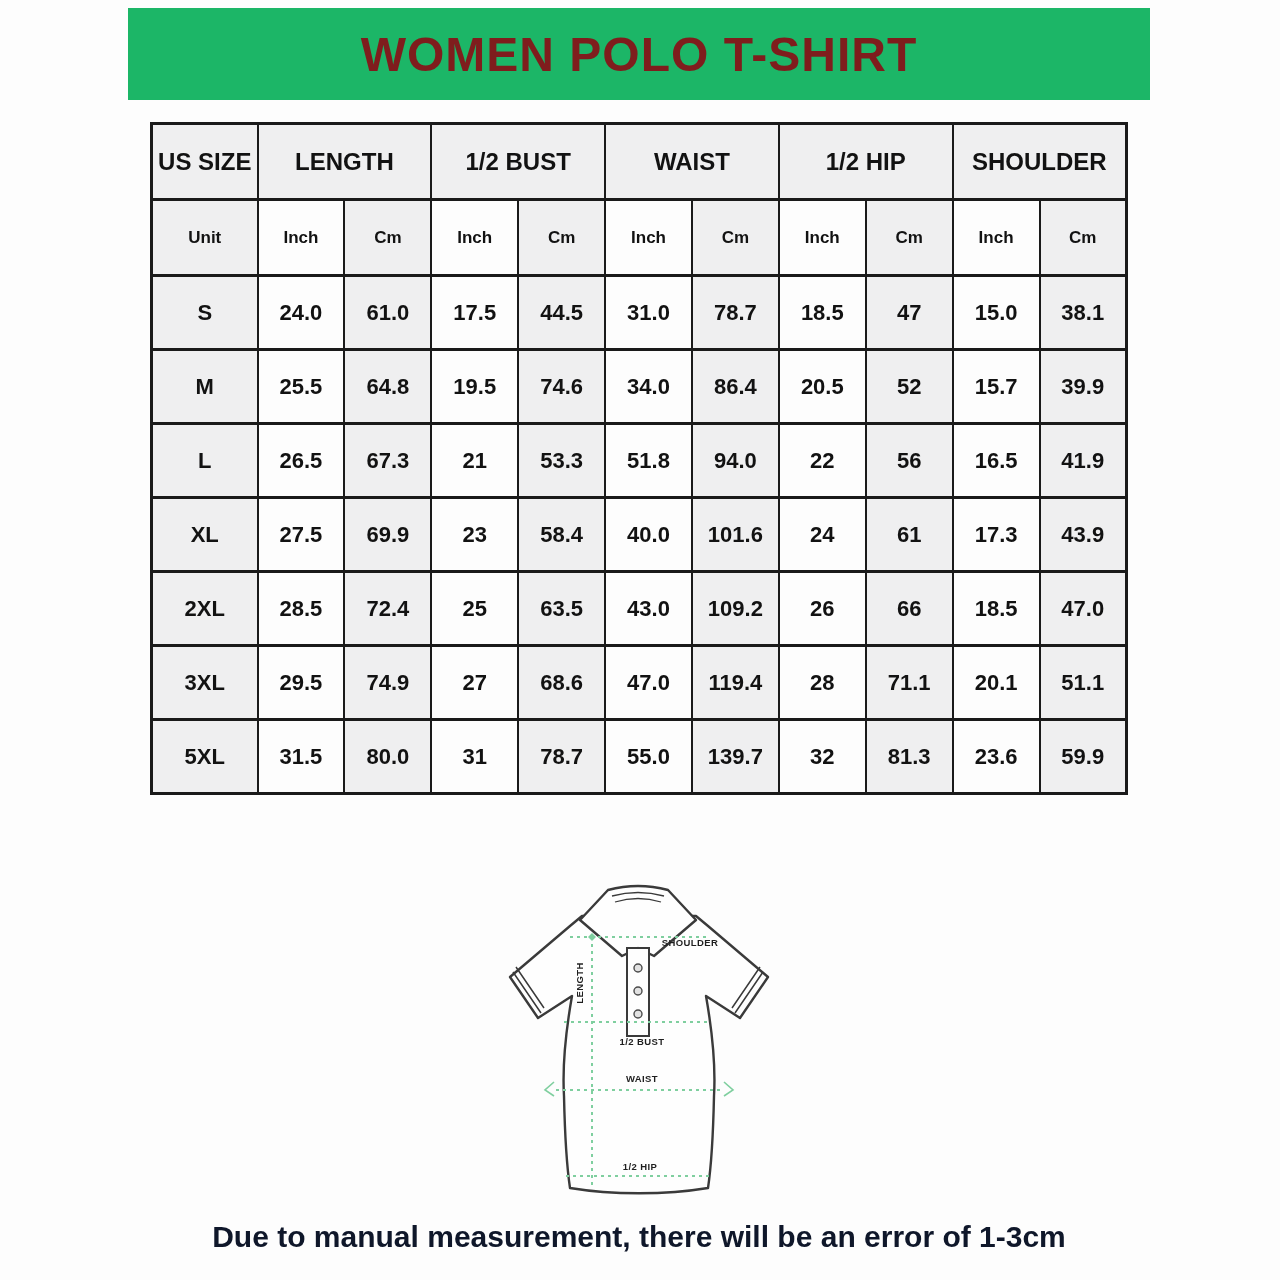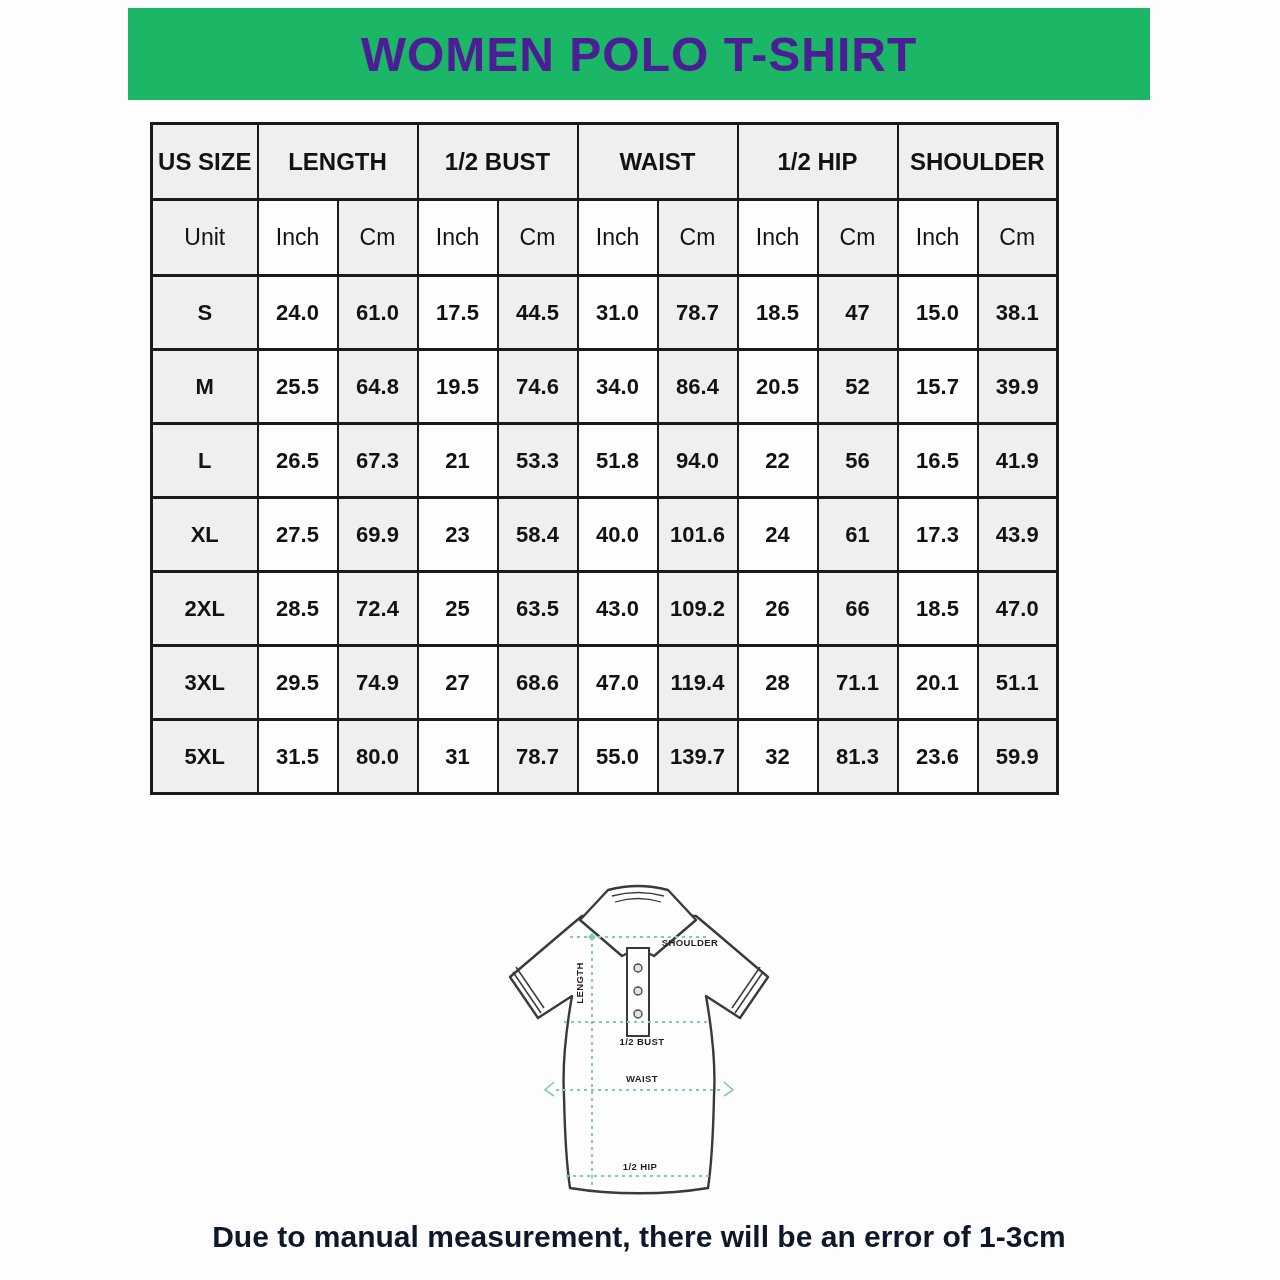--- a/index.html
+++ b/index.html
@@ -15,42 +15,42 @@
     background:#fdfdfd;
   }
   
   .banner {
     position:absolute; left:128px; top:8px;
     width:1022px; height:92px;
     background:#1cb667;
     display:flex; align-items:center; justify-content:center;
   }
   .banner h1 {
-    margin:4px; color:#4c1d95;
+    margin:4px; color:#7f1d1d;
     font-size:48px; font-weight:bold; letter-spacing:1px;
   }
   
   table.chart-table {
     position:absolute; left:150px; top:122px;
-    width:909px;
+    width:978px;
     border-collapse:collapse; table-layout:fixed;
     border:3px solid #1a1a1a;
   }
   .chart-table th, .chart-table td {
     border:2px solid #1a1a1a;
     border-top-width:3px; border-bottom-width:3px;
     text-align:center; vertical-align:middle;
     color:#121212; background:#fdfdfd;
     padding:0;
   }
   .chart-table th.group-cell {
     height:73px; font-size:24px; font-weight:bold;
     background:#efeff0;
   }
-  .chart-table th.unit-cell { height:73px; font-size:23px; font-weight:normal; }
+  .chart-table th.unit-cell { height:73px; font-size:17px; font-weight:bold; }
   .chart-table tbody td { height:71px; font-size:22px; font-weight:bold; }
   .chart-table .shade { background:#efeff0; }
   
   .diagram {
     position:absolute; left:470px; top:880px;
     width:340px; height:330px;
   }
   .diagram text {
     font-family:"Liberation Sans", sans-serif;
     font-size:9.5px; font-weight:bold; fill:#1f1f1f; letter-spacing:0.4px;

